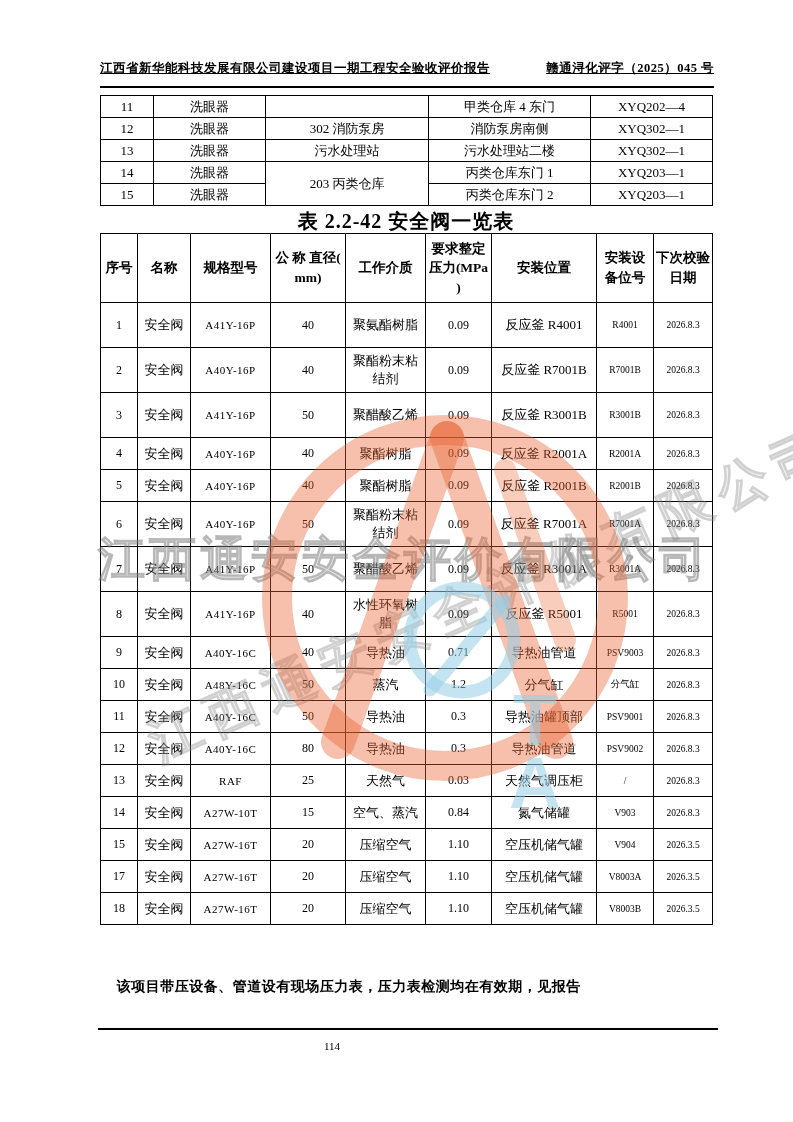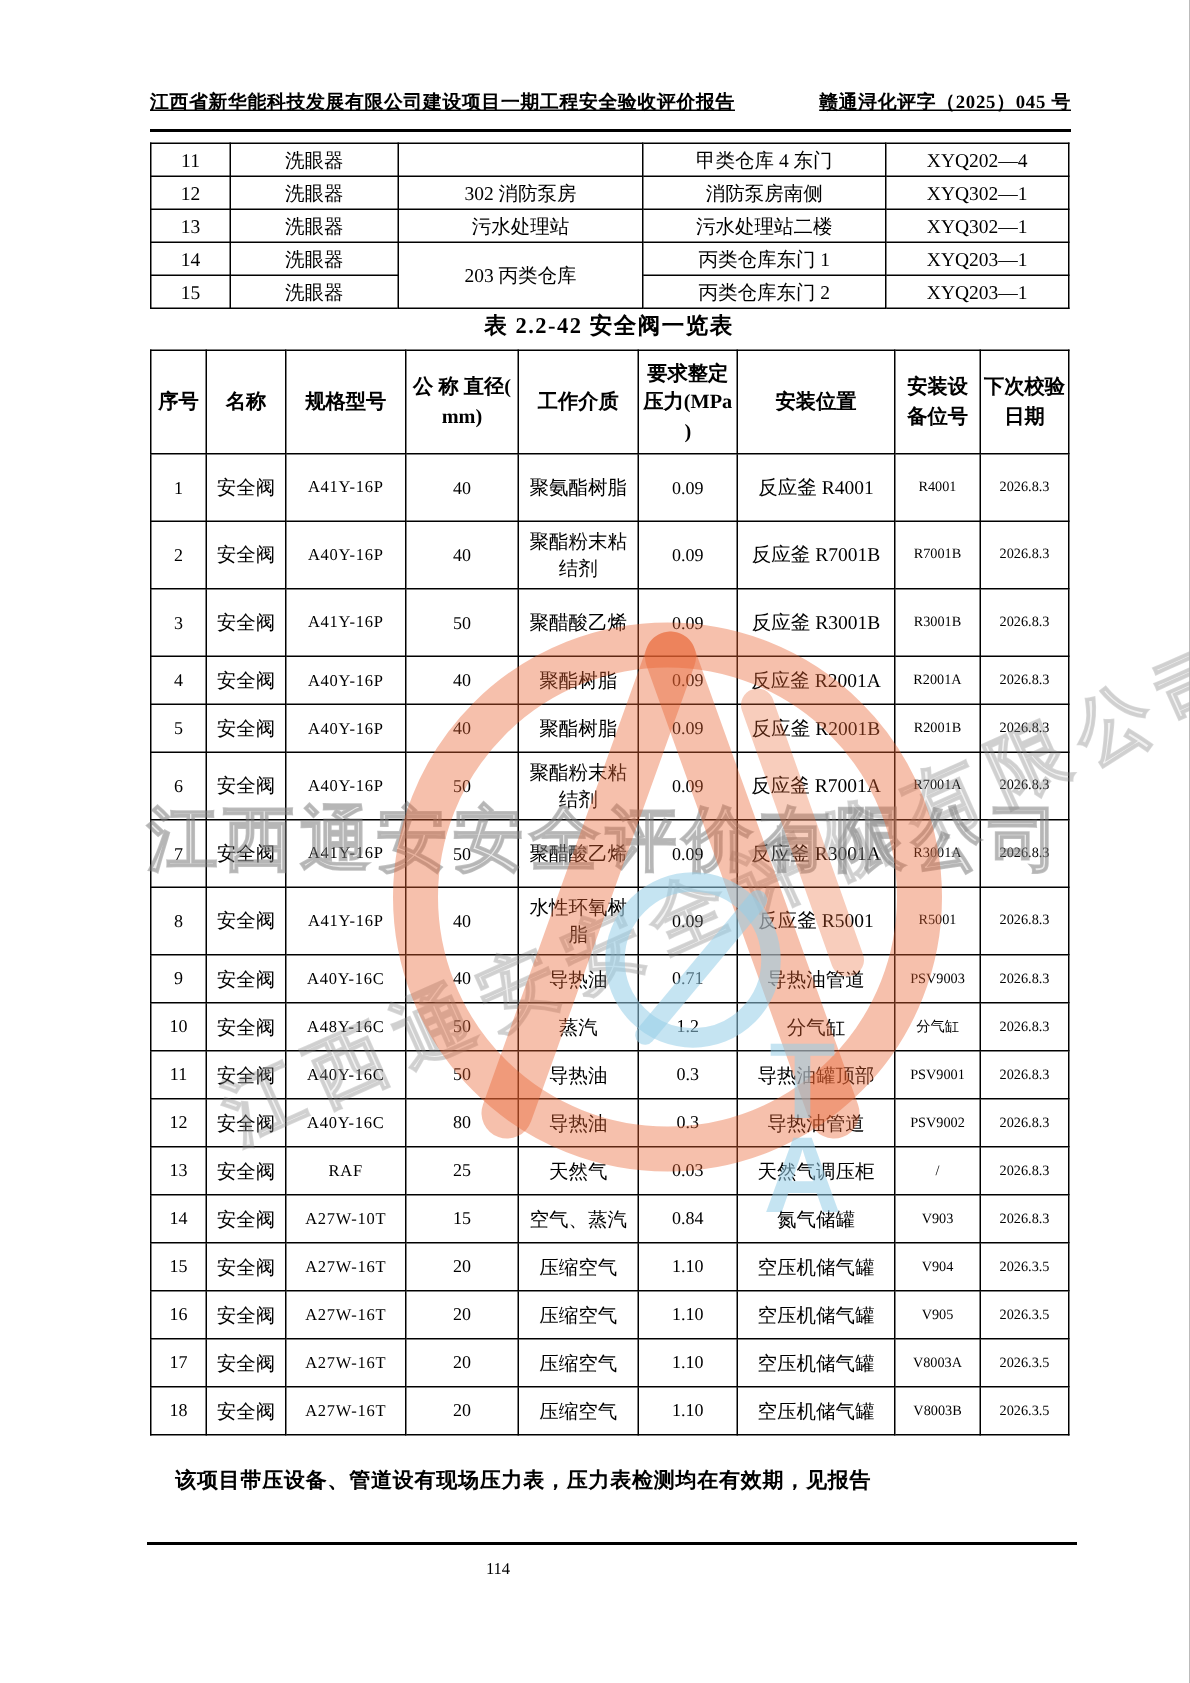--- a/index.html
+++ b/index.html
@@ -30,21 +30,21 @@
     overflow:hidden;
     line-break:anywhere;
   }
   .eyewash-table{
     position:absolute;left:100px;top:95px;width:612px;
     font-size:13px;
   }
   .eyewash-table td{height:19px;}
   .table-title{
     position:absolute;left:100px;top:208px;width:612px;
-    text-align:center;font-weight:bold;font-size:15px;letter-spacing:1px;
+    text-align:center;font-weight:bold;font-size:20px;letter-spacing:1px;
   }
   .valve-table{
     position:absolute;left:100px;top:233px;width:612px;
     font-size:13px;
   }
   .valve-table th{font-weight:bold;font-size:13.5px;height:66px;line-height:1.45;}
   .valve-table tr.h1 td{height:29px;}
   .valve-table tr.h2 td{height:42px;}
   .valve-table td.c-no{font-size:12px;}
   .valve-table td.c-spec{font-size:11px;font-family:"Liberation Serif",serif;letter-spacing:0.5px;}
@@ -333,31 +333,20 @@
           <td class="c-name">安全阀</td>
           <td class="c-spec">A27W-16T</td>
           <td class="c-dn">20</td>
           <td class="c-med">压缩空气</td>
           <td class="c-p">1.10</td>
           <td class="c-loc">空压机储气罐</td>
           <td class="c-tag">V904</td>
           <td class="c-date">2026.3.5</td>
         </tr>
         <tr class="h1">
-          <td class="c-no">16</td>
-          <td class="c-name">安全阀</td>
-          <td class="c-spec">A27W-16T</td>
-          <td class="c-dn">20</td>
-          <td class="c-med">压缩空气</td>
-          <td class="c-p">1.10</td>
-          <td class="c-loc">空压机储气罐</td>
-          <td class="c-tag">V905</td>
-          <td class="c-date">2026.3.5</td>
-        </tr>
-        <tr class="h1">
           <td class="c-no">17</td>
           <td class="c-name">安全阀</td>
           <td class="c-spec">A27W-16T</td>
           <td class="c-dn">20</td>
           <td class="c-med">压缩空气</td>
           <td class="c-p">1.10</td>
           <td class="c-loc">空压机储气罐</td>
           <td class="c-tag">V8003A</td>
           <td class="c-date">2026.3.5</td>
         </tr>

